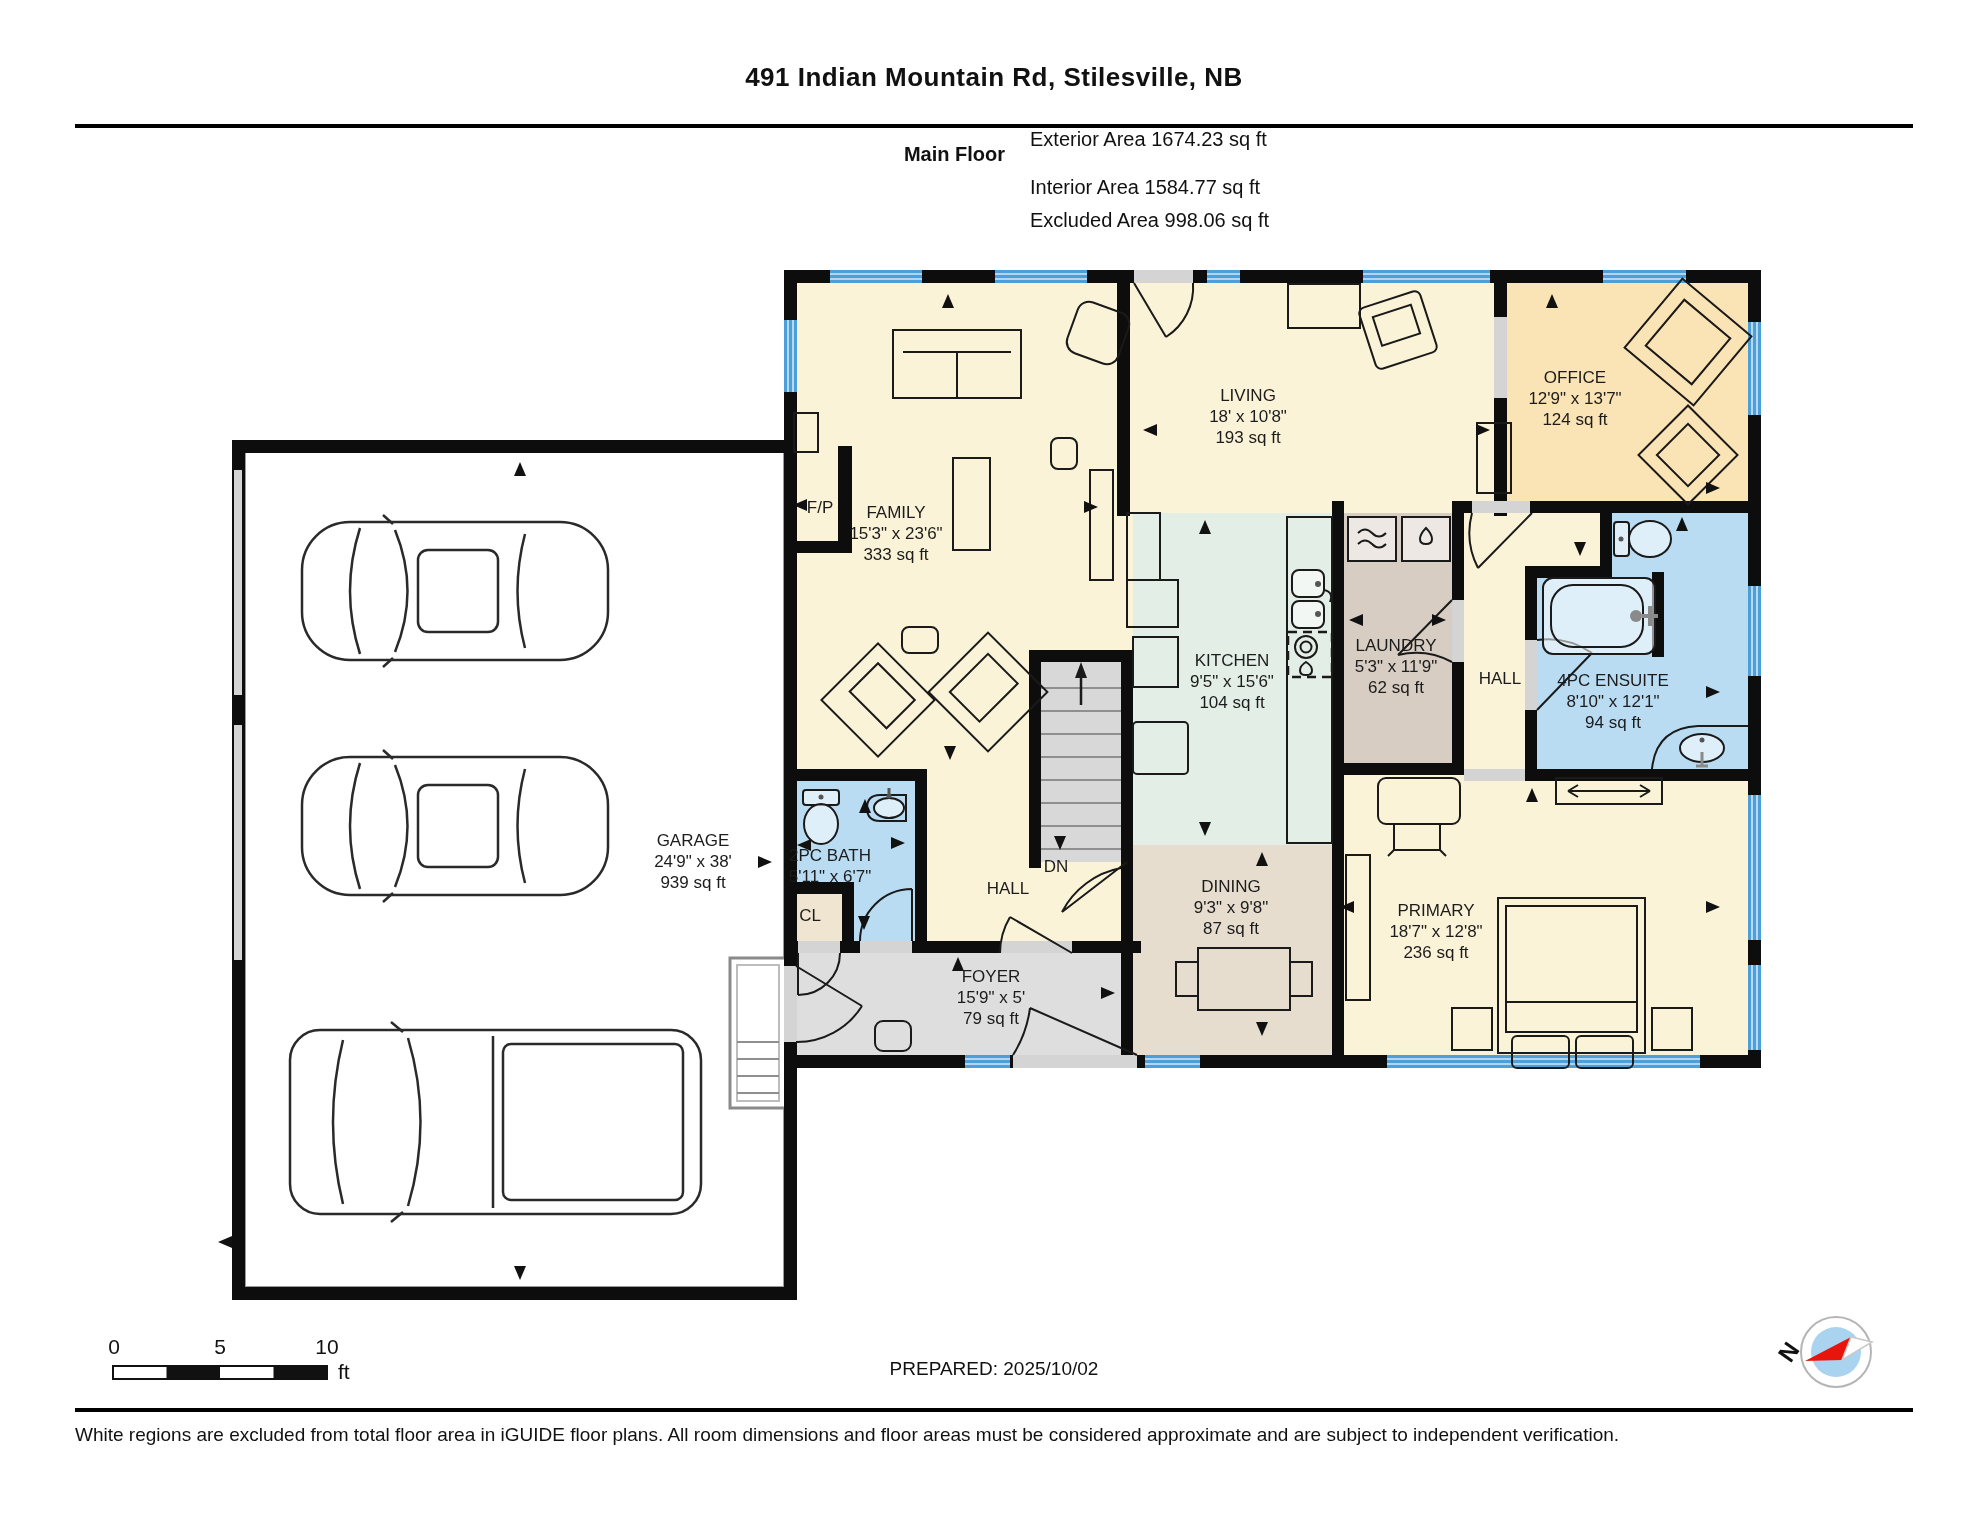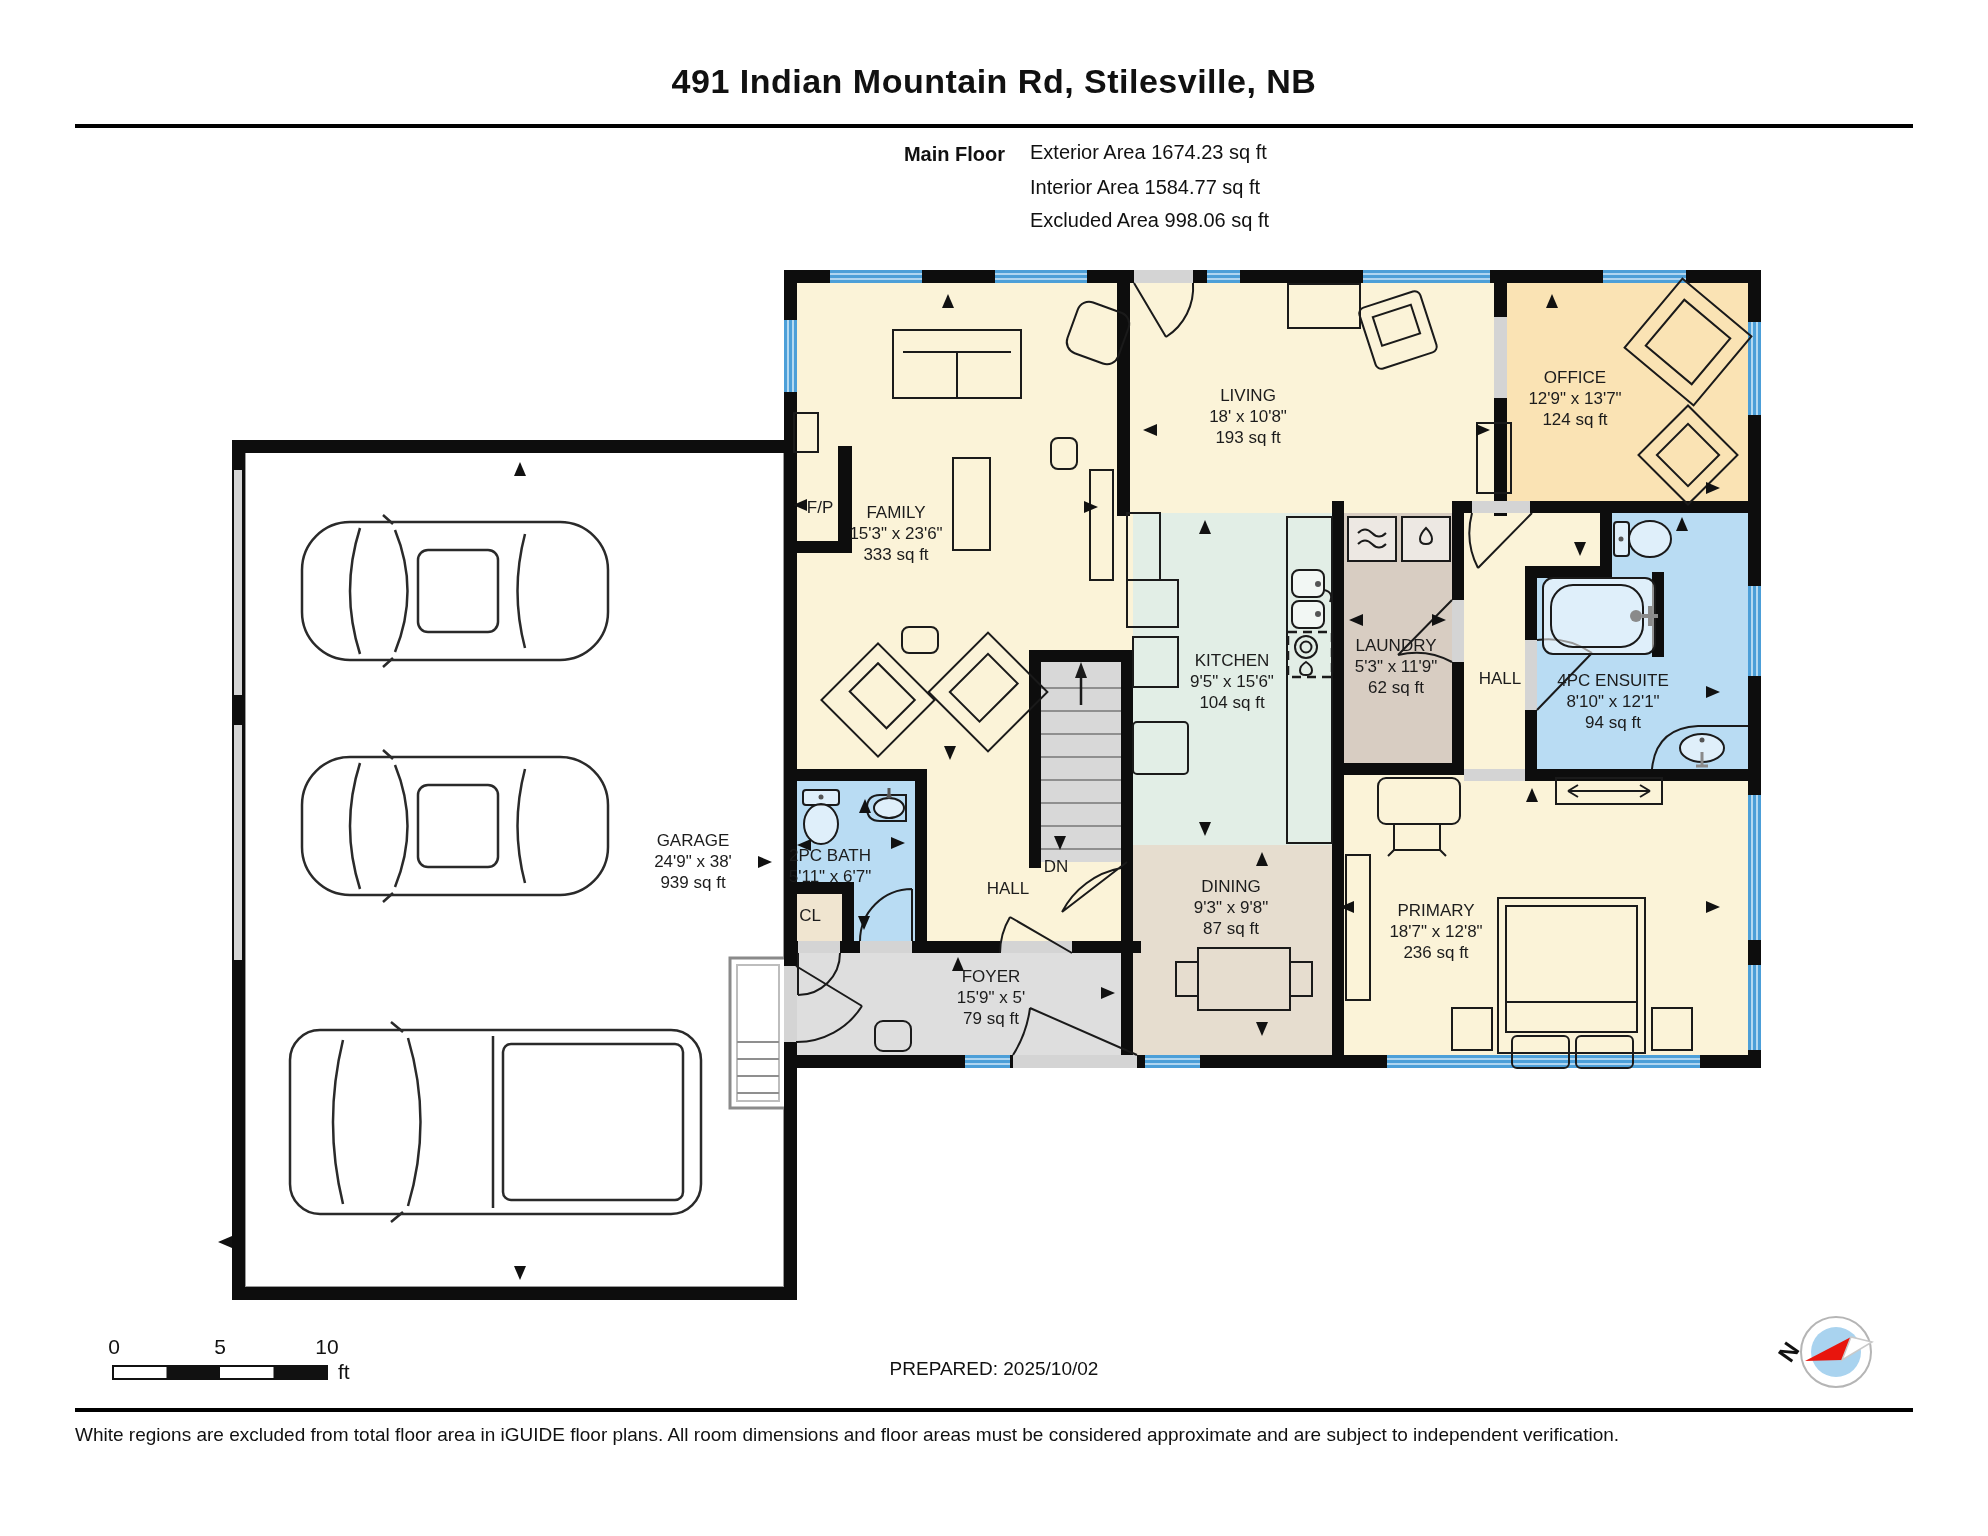--- a/index.html
+++ b/index.html
@@ -1,19 +1,19 @@
 <!DOCTYPE html>
 <html><head>
 <meta charset="utf-8">
 <style>
   html,body{margin:0;padding:0;background:#fff;}
   #page{position:relative;width:1988px;height:1536px;background:#fff;overflow:hidden;
         font-family:"Liberation Sans",sans-serif;color:#111;}
   .abs{position:absolute;}
-  #title{left:0;right:0;top:62px;text-align:center;font-size:34px;font-weight:700;letter-spacing:.5px;}
+  #title{left:0;right:0;top:62px;text-align:center;font-size:26px;font-weight:700;letter-spacing:.5px;}
   .rule{left:75px;width:1838px;height:4px;background:#000;}
   #floor-label{left:830px;top:143px;width:175px;text-align:right;font-size:20px;font-weight:700;}
   .stat-line{left:1030px;font-size:20px;white-space:nowrap;}
   .rlabel{position:absolute;transform:translate(-50%,-50%);text-align:center;
           font-size:17px;line-height:21px;color:#1c1c1c;white-space:nowrap;}
   .tick{position:absolute;transform:translate(-50%,0);font-size:21px;}
   #scale-unit{left:338px;top:1360px;font-size:21px;}
   #prepared{left:0;right:0;top:1358px;text-align:center;font-size:19px;}
   #disclaimer{left:75px;top:1424px;font-size:19px;}
   #north-label{left:1789px;top:1352px;transform:translate(-50%,-50%) rotate(-55deg);
@@ -342,21 +342,21 @@
       <circle cx="1836" cy="1352" r="25" fill="#A9D3EF"></circle>
       <polygon points="1805,1361 1851,1337 1842,1360" fill="#E8150D"></polygon>
       <polygon points="1872,1342 1851,1337 1842,1360" fill="#fff" stroke="#c9c9c9" stroke-width="1.5"></polygon>
     </g>
   </svg>
 
   <div id="title" class="abs">491 Indian Mountain Rd, Stilesville, NB</div>
   <div class="rule abs" style="top:124px"></div>
 
   <div id="floor-label" class="abs">Main Floor</div>
-  <div class="stat-line abs" style="top:141px">Exterior Area 1674.23 sq ft</div>
+  <div class="stat-line abs" style="top:128px">Exterior Area 1674.23 sq ft</div>
   <div class="stat-line abs" style="top:176px">Interior Area 1584.77 sq ft</div>
   <div class="stat-line abs" style="top:209px">Excluded Area 998.06 sq ft</div>
 
   <div class="rlabel" style="left:896px;top:533px">
     <div>FAMILY</div>
       <div>15'3" x 23'6"</div>
       <div>333 sq ft</div>
   </div>
   <div class="rlabel" style="left:1248px;top:416px">
     <div>LIVING</div>

